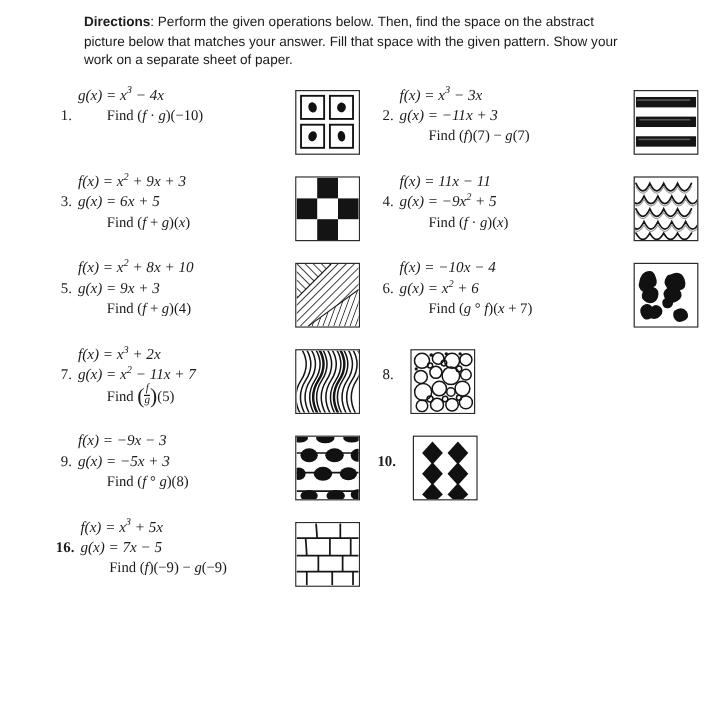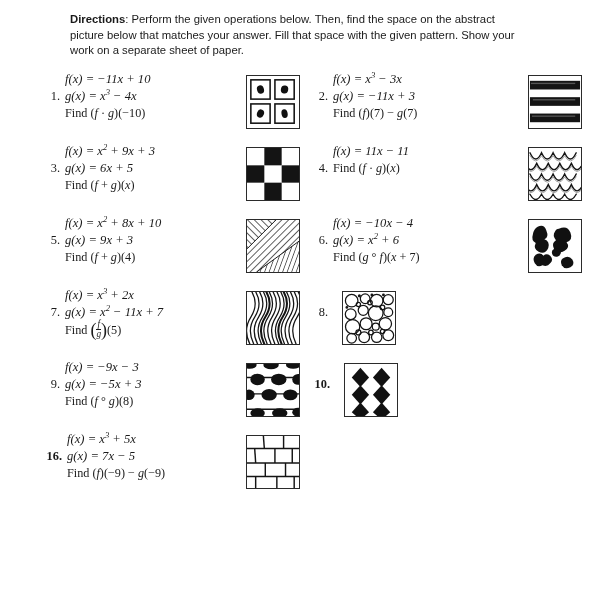--- a/index.html
+++ b/index.html
@@ -78,21 +78,21 @@
     font-size: 12.6px;
     line-height: 17px;
     white-space: nowrap;
   }
   .findline {
     font-family: "Liberation Serif", serif;
     font-size: 12.2px;
     line-height: 17px;
     white-space: nowrap;
   }
-  .findword { font-style: normal; }
+  .findword { font-style: normal; margin-left: 24px; }
 
   sup.ex {
     font-size: 0.68em;
     vertical-align: super;
     line-height: 0;
   }
 
   
   .frac {
     display: inline-block;
@@ -144,21 +144,20 @@
   <div class="directions">
     <span class="lead">Directions</span><span>: Perform the given operations below.  Then, find the space on the abstract picture below that matches your answer.  Fill that space with the given pattern.  Show your work on a separate sheet of paper.</span>
   </div>
 
   <div class="problems">
 
     <div class="prow">
       <div class="pcell left">
         <div class="qnum">1.</div>
         <div class="qbody">
-          <div class="mline"><i>f</i>(<i>x</i>) = −11<i>x</i> + 10</div>
           <div class="mline"><i>g</i>(<i>x</i>) = <i>x</i><sup class="ex">3</sup> − 4<i>x</i></div>
           <div class="findline"><span class="findword">Find</span> (<i>f</i> · <i>g</i>)(−10)</div>
         </div>
         <div class="swatchwrap">
           <div class="swatch">
             <svg viewBox="0 0 54 54" preserveAspectRatio="none">
               <rect x="4" y="4" width="20" height="20" fill="#fff" stroke="#111" stroke-width="1.6"></rect>
               <rect x="29" y="4" width="20" height="20" fill="#fff" stroke="#111" stroke-width="1.6"></rect>
               <rect x="4" y="29" width="20" height="20" fill="#fff" stroke="#111" stroke-width="1.6"></rect>
               <rect x="29" y="29" width="20" height="20" fill="#fff" stroke="#111" stroke-width="1.6"></rect>
@@ -213,20 +212,21 @@
               <rect x="18" y="36" width="18" height="18" fill="#141414"></rect>
             </svg>
           </div>
         </div>
       </div>
 
       <div class="pcell right">
         <div class="qnum">4.</div>
         <div class="qbody">
           <div class="mline"><i>f</i>(<i>x</i>) = 11<i>x</i> − 11</div>
+          <div class="mline"><i>g</i>(<i>x</i>) = −9<i>x</i><sup class="ex">2</sup> + 5</div>
           <div class="findline"><span class="findword">Find</span> (<i>f</i> · <i>g</i>)(<i>x</i>)</div>
         </div>
         <div class="swatchwrap">
           <div class="swatch">
             <svg viewBox="0 0 54 54" preserveAspectRatio="none">
               <g fill="none" stroke="#151515" stroke-width="1.5" stroke-linecap="round">
                 <path d="M1,5 q6,13 12,0 q6,13 12,0 q6,13 12,0 q6,13 12,0"></path>
                 <path d="M-4,16 q6,13 12,0 q6,13 12,0 q6,13 12,0 q6,13 12,0 q6,13 12,0"></path>
                 <path d="M1,27 q6,13 12,0 q6,13 12,0 q6,13 12,0 q6,13 12,0"></path>
                 <path d="M-4,38 q6,13 12,0 q6,13 12,0 q6,13 12,0 q6,13 12,0 q6,13 12,0"></path>

